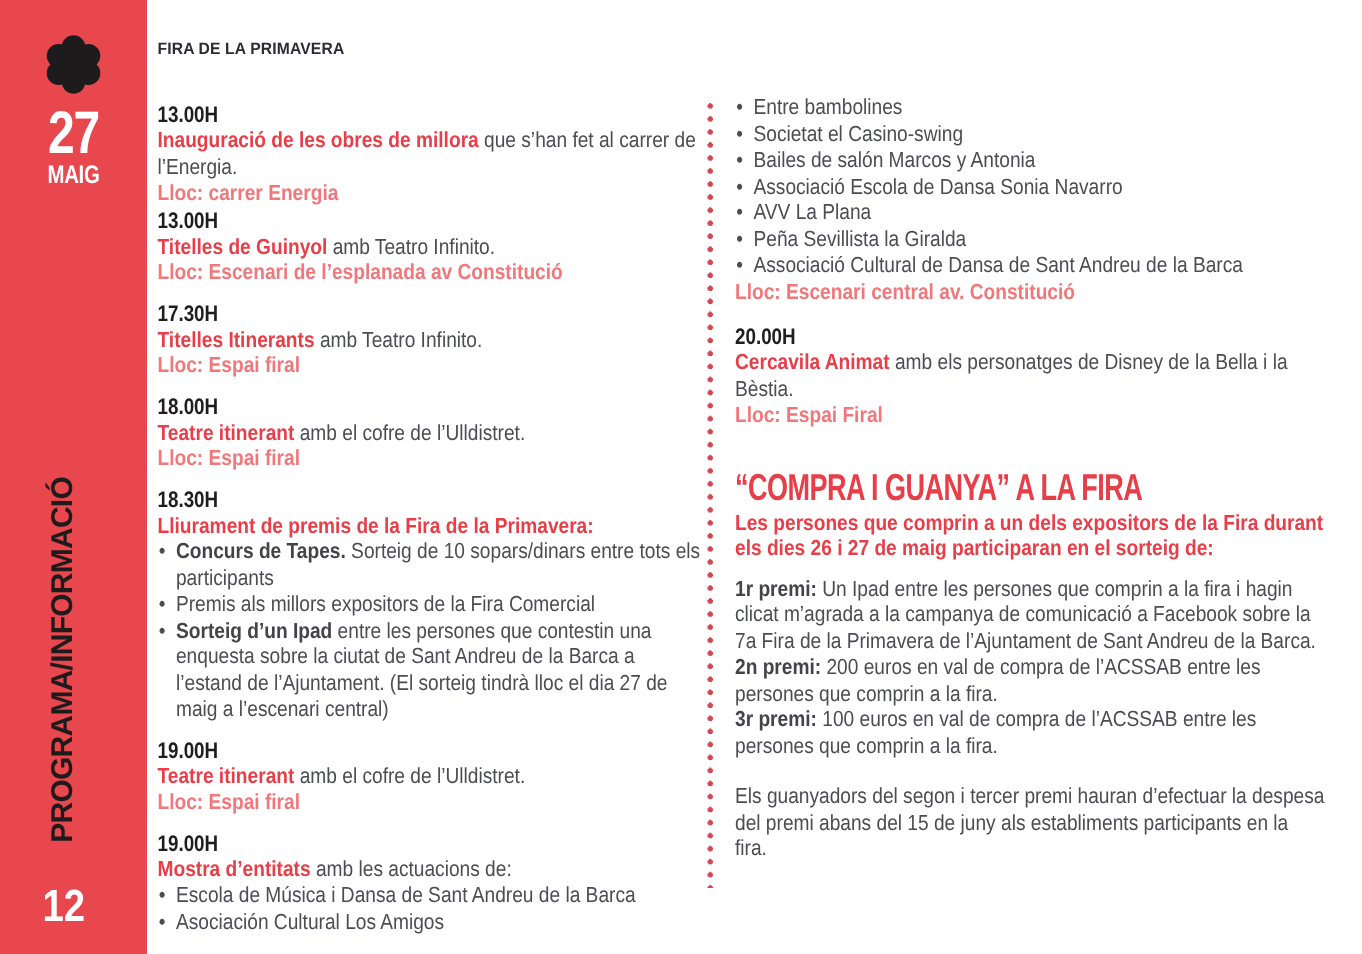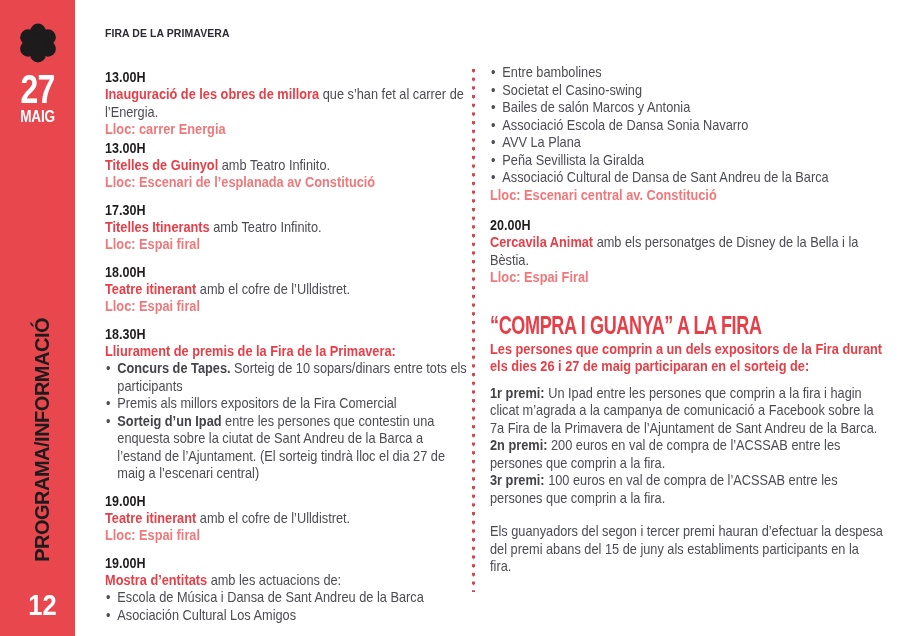--- a/index.html
+++ b/index.html
@@ -1,21 +1,21 @@
 <!DOCTYPE html>
 <html><head>
 <meta charset="utf-8">
 <style>
   html,body{margin:0;padding:0;background:#ffffff;}
   .page{
     position:relative;width:908px;height:636px;overflow:hidden;background:#ffffff;
     font-family:"Liberation Sans","DejaVu Sans",sans-serif;
   }
   
-  .sidebar{position:absolute;left:0;top:0;width:75px;height:636px;background:#e8474e;}
+  .sidebar{position:absolute;left:0;top:0;width:98px;height:636px;background:#e8474e;}
   .flower{display:block;margin:22px auto 0 auto;width:42px;height:42px;}
   .day{margin-top:6px;text-align:center;color:#ffffff;font-weight:bold;font-size:40px;
        line-height:38px;transform:scaleX(0.8);letter-spacing:-1px;}
   .month{text-align:center;color:#ffffff;font-weight:bold;font-size:17px;line-height:18px;
        transform:scaleX(0.8);letter-spacing:-0.3px;}
   .vlabel-wrap{position:absolute;bottom:74px;left:0;width:85px;display:flex;justify-content:center;}
   .vlabel{writing-mode:vertical-rl;transform:rotate(180deg);font-weight:bold;font-size:20px;
        color:#1d1b1c;letter-spacing:-0.5px;white-space:nowrap;}
   .pagenum{position:absolute;bottom:14px;left:0;width:85px;text-align:center;color:#ffffff;
        font-weight:bold;font-size:30px;transform:scaleX(0.85);}

